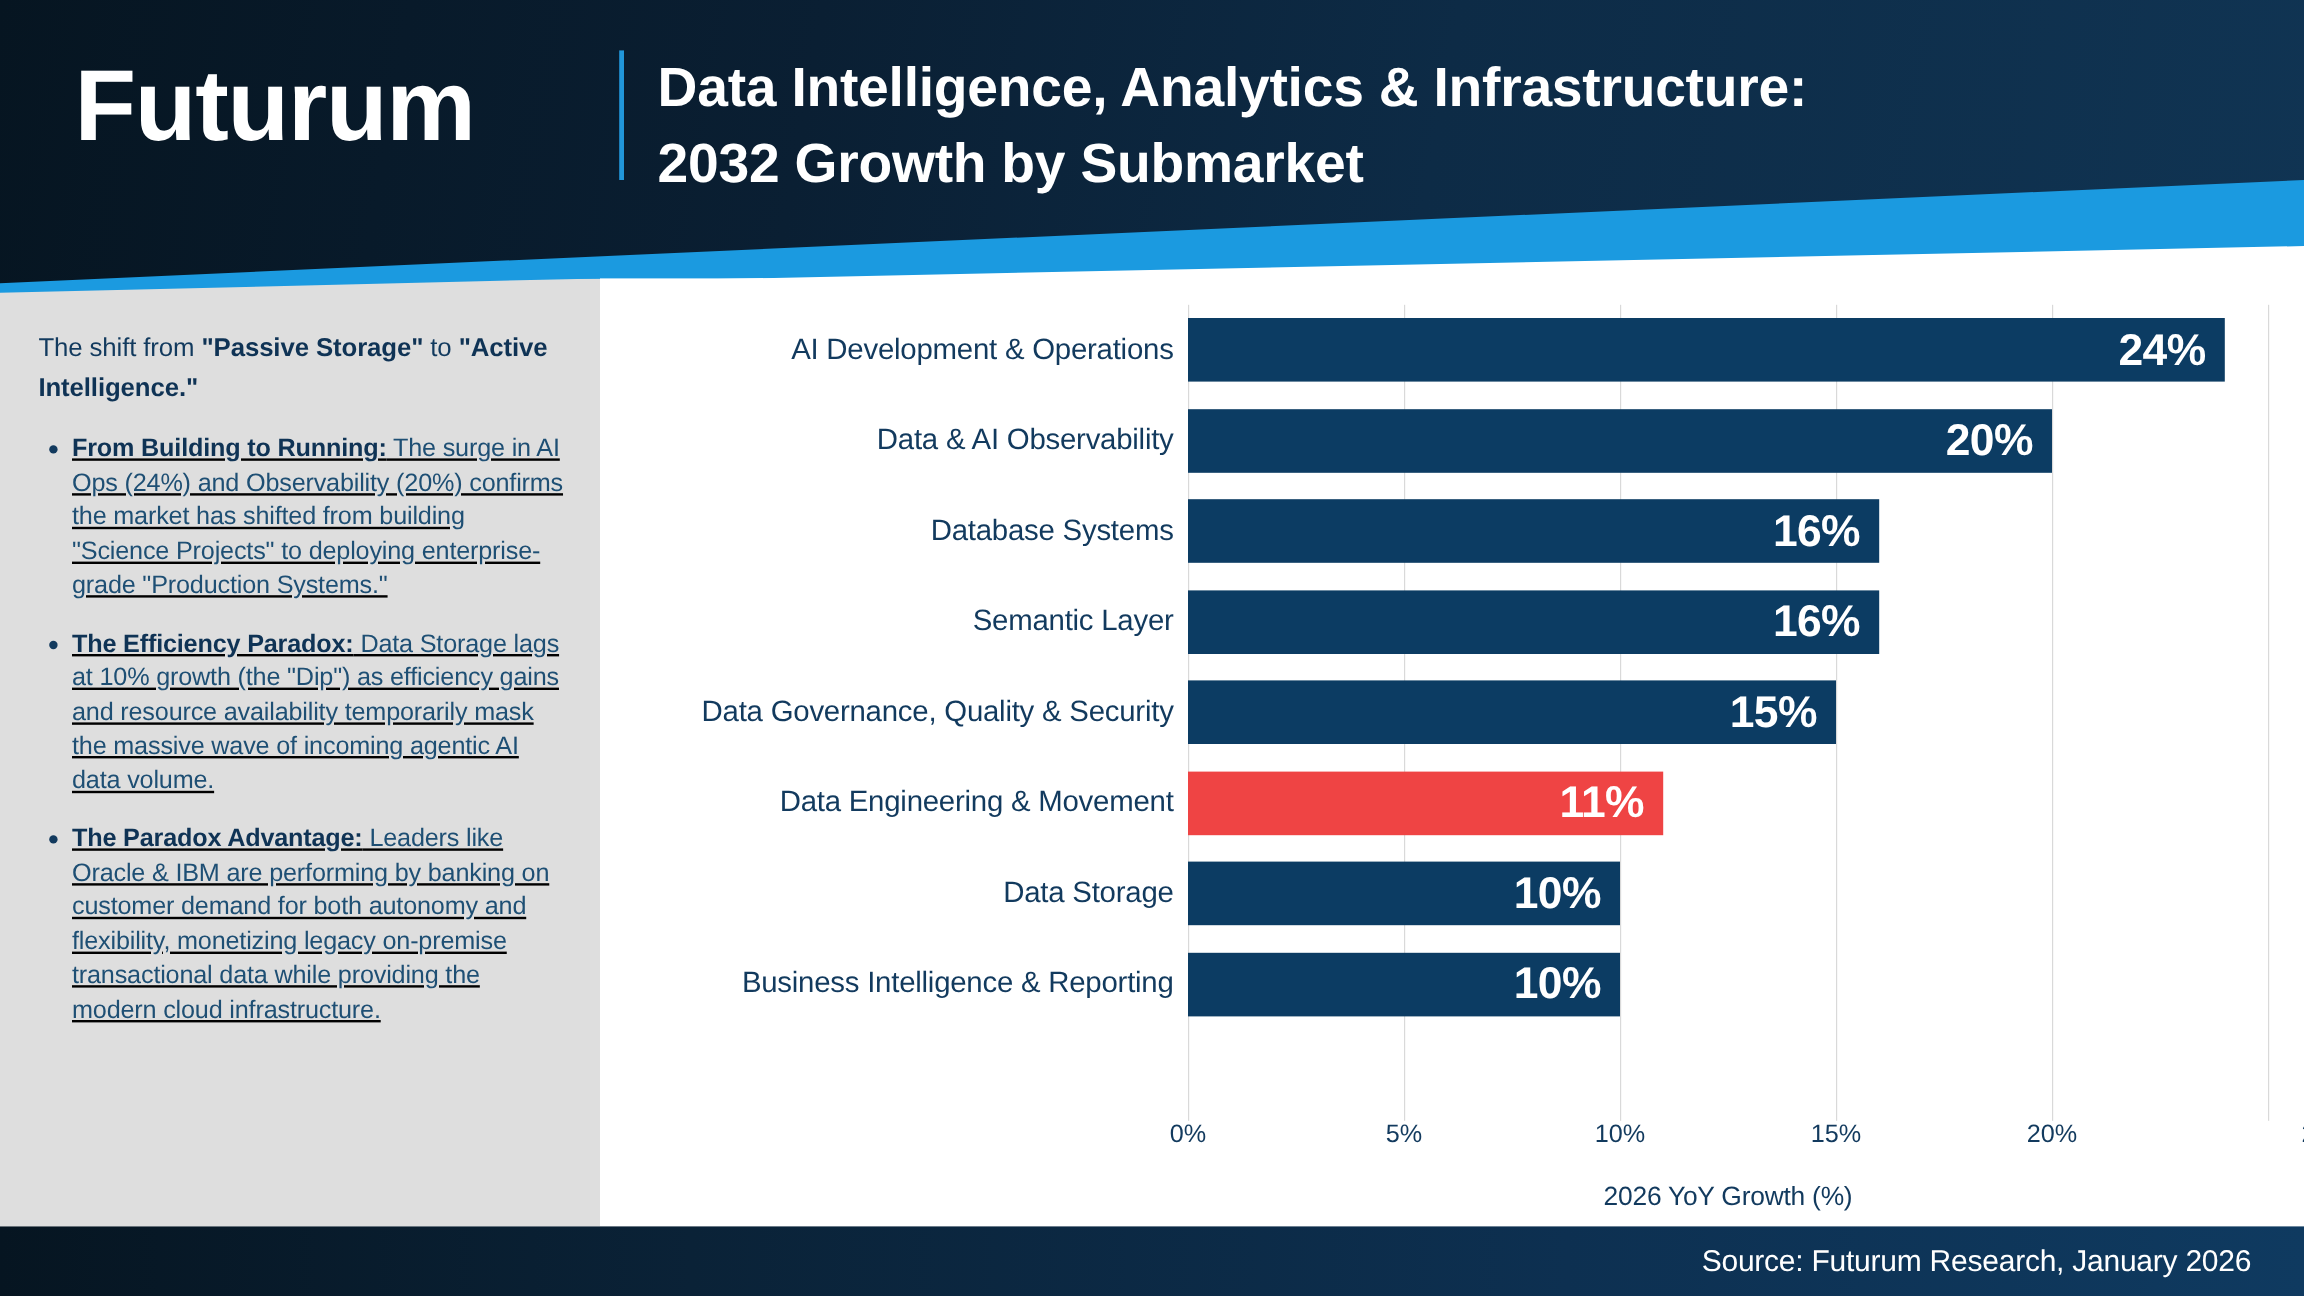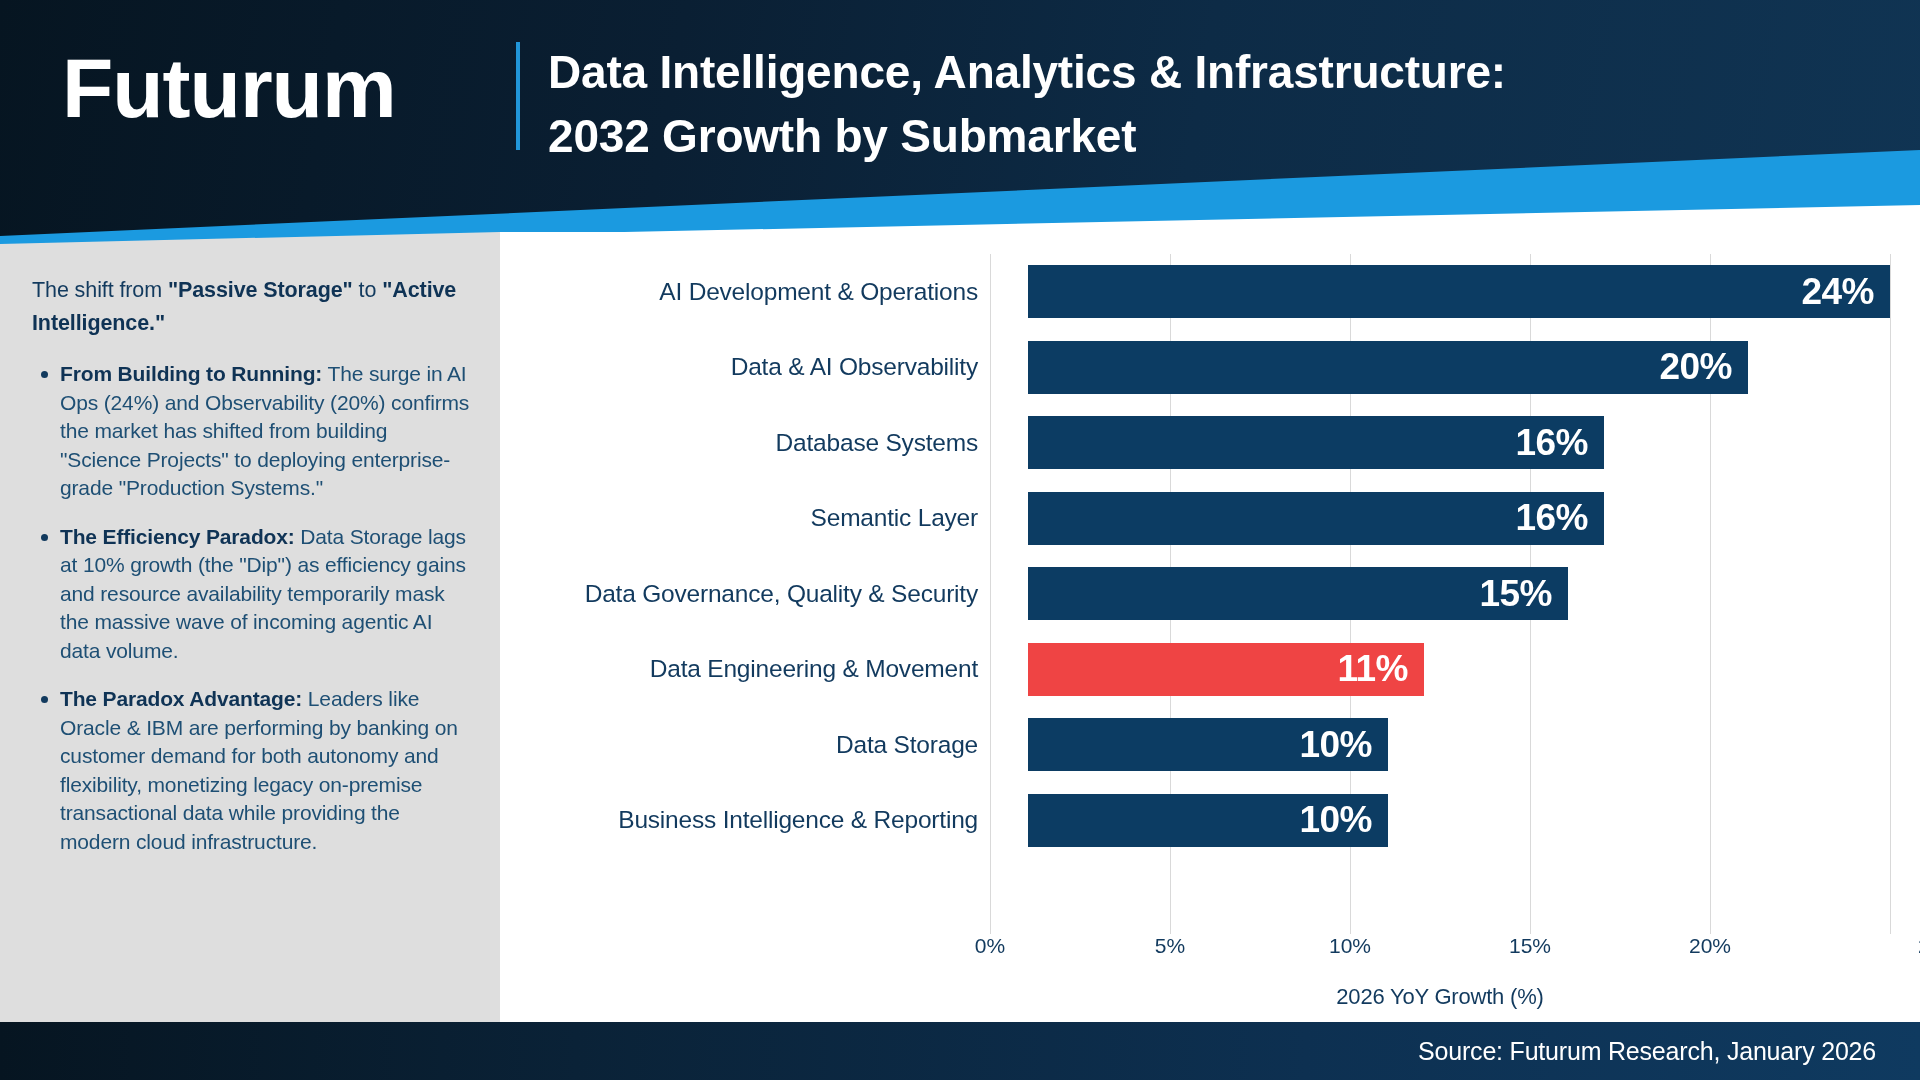--- a/index.html
+++ b/index.html
@@ -94,20 +94,21 @@
     color: #123a5e;
     margin-bottom: 20px;
     letter-spacing: -0.1px;
   }
   .lede b { font-weight: 700; color: #0f3355; }
 
   ul.bullets {
     list-style: none;
     padding: 0;
     margin: 0;
+    text-decoration: underline;
   }
   ul.bullets li {
     position: relative;
     padding-left: 28px;
     margin-bottom: 20px;
     font-size: 21px;
     line-height: 28.5px;
     color: #1e4f74;
     letter-spacing: -0.15px;
   }
@@ -153,21 +154,20 @@
     position: absolute;
     left: 0; top: 0;
     width: 900px;
     height: 680px;
   }
   .row {
     position: relative;
     height: 75.5px;
     display: flex;
     align-items: center;
-    padding-left: 38px;
   }
   .row-label {
     position: absolute;
     right: 100%;
     margin-right: 12px;
     white-space: nowrap;
     font-size: 24.5px;
     color: #123a5e;
     letter-spacing: -0.2px;
   }

